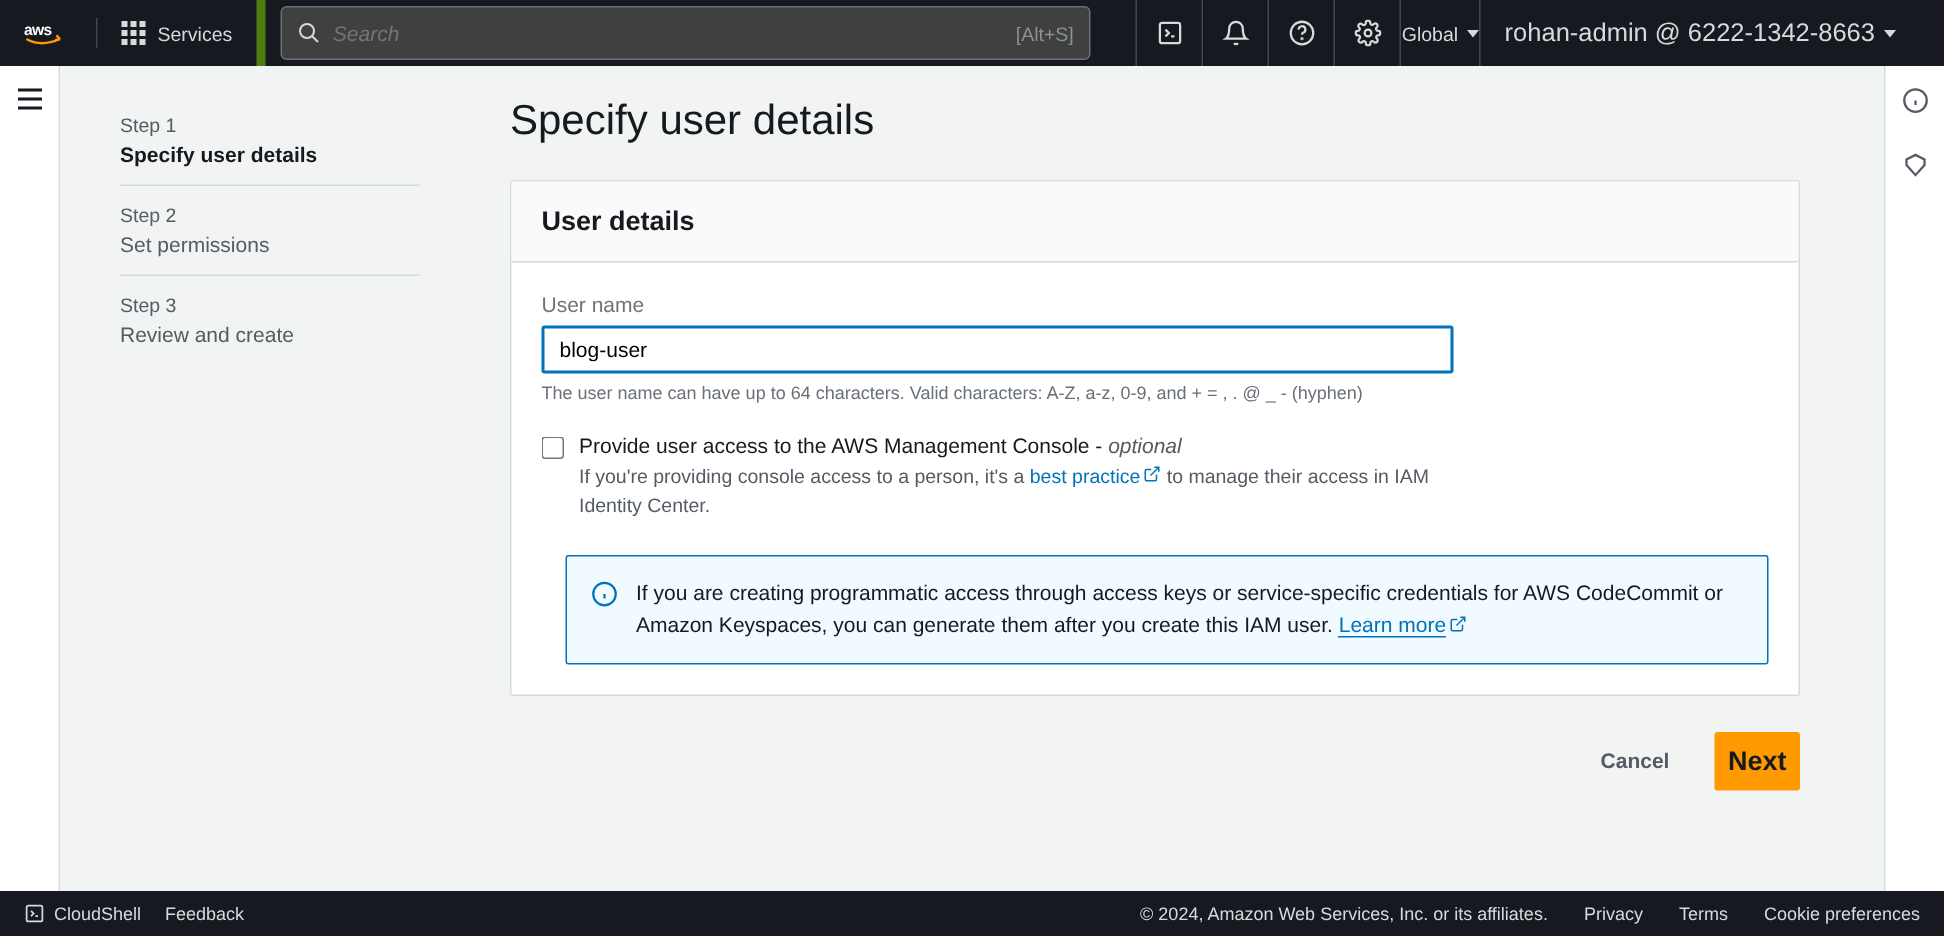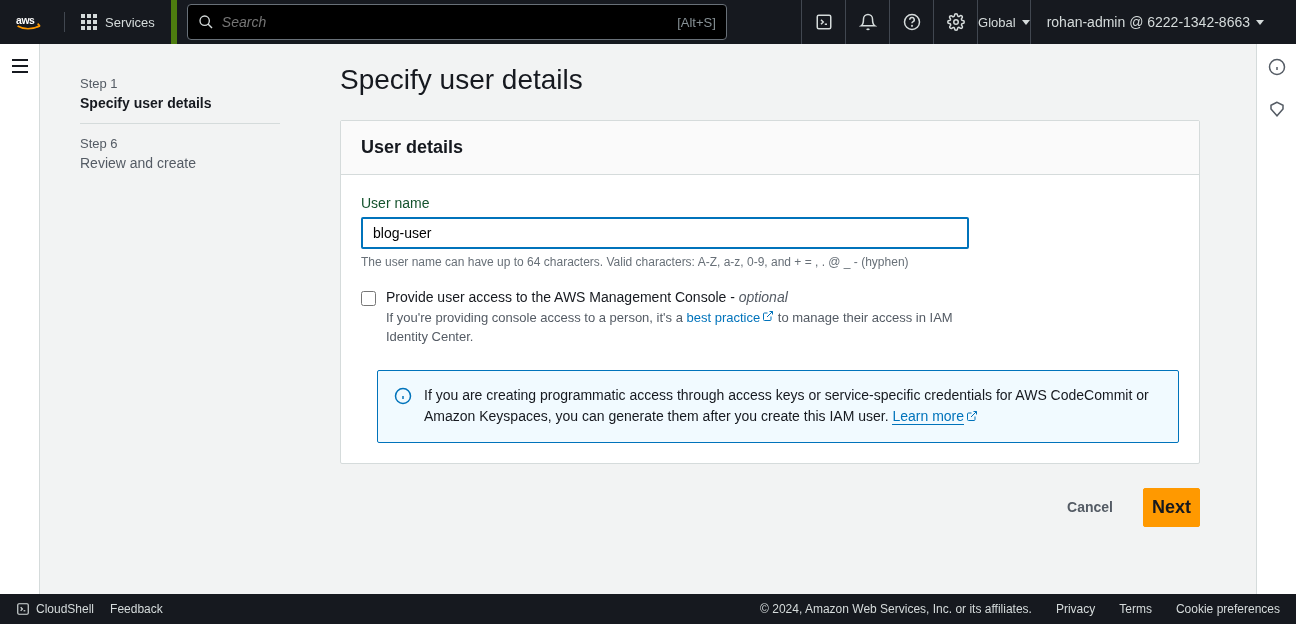--- a/index.html
+++ b/index.html
@@ -5,28 +5,28 @@
 * { margin: 0; padding: 0; box-sizing: border-box; font-family: "Amazon Ember", "Helvetica Neue", Arial, sans-serif; }
 body { width: 1296px; height: 624px; overflow: hidden; background: #f2f3f3; display: flex; flex-direction: column; }
 
 
 .top-nav { height: 44px; background: #16191f; display: flex; align-items: center; color: #d5dbdb; padding: 0 16px; gap: 0; }
 .aws-logo { color: #ff9900; font-weight: bold; font-size: 16px; letter-spacing: -0.5px; padding-right: 16px; border-right: 1px solid #414750; display:flex; align-items:center; }
 .aws-logo svg { width: 32px; height: 20px; }
 .services-btn { display: flex; align-items: center; gap: 8px; padding: 0 16px; color: #d5dbdb; font-size: 13px; cursor: pointer; height: 44px; border-right: 6px solid #4d7c0f; }
 .grid-icon { display: grid; grid-template-columns: repeat(3, 4px); grid-template-rows: repeat(3, 4px); gap: 2px; }
 .grid-icon span { background: #d5dbdb; width:4px; height:4px; }
-.search-box { display: flex; align-items: center; background: #000000; border: 1px solid #687078; border-radius: 4px; height: 36px; margin-left: 10px; width: 540px; padding: 4px 10px; }
+.search-box { display: flex; align-items: center; background: #404040; border: 1px solid #687078; border-radius: 4px; height: 36px; margin-left: 10px; width: 540px; padding: 4px 10px; }
 .search-box input { background: transparent; border: none; outline: none; color: #d5dbdb; font-size: 14px; font-style: italic; flex: 1; margin-left: 8px; }
 .search-shortcut { color: #879196; font-size: 13px; }
 .nav-spacer { flex: 1; }
 .nav-icon-btn { width: 44px; height: 44px; display: flex; align-items: center; justify-content: center; cursor: pointer; border-left: 1px solid #414750; }
 .nav-icon-btn:first-of-type { border-left: 1px solid #414750; }
 .region-btn { padding: 0 0; display: flex; align-items: center; gap: 6px; cursor: pointer; font-size: 13px; border-left: 1px solid #414750; height:44px; }
-.account-btn { padding: 16px 16px; display: flex; align-items: center; gap: 6px; cursor: pointer; font-size: 14px; border-left: 1px solid #414750; height:44px; }
+.account-btn { padding: 16px 16px; display: flex; align-items: center; gap: 6px; cursor: pointer; font-size: 17px; border-left: 1px solid #414750; height:44px; }
 .caret-down { width:0; height:0; border-left:4px solid transparent; border-right:4px solid transparent; border-top:5px solid #d5dbdb; }
 
 
 .main-wrap { flex: 1; display: flex; min-height: 0; }
 .left-rail { width: 40px; background: #fff; border-right: 1px solid #d5dbdb; display: flex; flex-direction: column; align-items: center; padding-top: 14px; }
 .hamburger { cursor: pointer; }
 .right-rail { width: 40px; background: #fff; border-left: 1px solid #d5dbdb; display: flex; flex-direction: column; align-items: center; padding-top: 14px; gap: 20px; }
 
 .content-area { flex: 1; overflow: auto; padding: 20px 40px 20px 40px; }
 .breadcrumb { display: flex; align-items: center; gap: 10px; font-size: 14px; margin-bottom: 20px; }
@@ -43,21 +43,21 @@
 .step-item.active .step-title { font-weight: 700; color: #16191f; }
 
 .main-panel { flex: 1; max-width: 860px; }
 .page-title { font-size: 28px; font-weight: 400; color: #16191f; margin-bottom: 24px; }
 
 .card { background: #fff; border: 1px solid #d5dbdb; border-radius: 2px; }
 .card-header { padding: 16px 20px; border-bottom: 1px solid #d5dbdb; background: #fafafa; }
 .card-header h2 { font-size: 18px; font-weight: 700; color: #16191f; }
 .card-body { padding: 20px; }
 
-.field-label { font-size: 14px; color: #14532d; margin-bottom: 6px; }
+.field-label { font-size: 14px; color: #737373; margin-bottom: 6px; }
 .text-input { width: 608px; height: 32px; border: 2px solid #0073bb; border-radius: 2px; padding: 0 10px; font-size: 14px; outline: none; }
 .hint { font-size: 12px; color: #687078; margin-top: 6px; }
 
 .checkbox-row { display: flex; align-items: flex-start; gap: 10px; margin-top: 20px; }
 .checkbox-row input[type=checkbox] { width: 15px; height: 15px; margin-top: 2px; cursor: pointer; }
 .checkbox-label { font-size: 14px; color: #16191f; }
 .checkbox-label .optional { font-style: italic; color: #545b64; }
 .checkbox-sub { font-size: 13px; color: #545b64; margin-top: 4px; line-height: 1.4; max-width: 580px; }
 .link { color: #0073bb; text-decoration: none; }
 .link.underline { border-bottom: 1px solid #0073bb; }
@@ -162,21 +162,25 @@
 
   <div class="content-area">
 
     <div class="two-col">
       <div class="steps">
         <div class="step-item active">
           <div class="step-num">Step 1</div>
           <div class="step-title">Specify user details</div>
         </div>
         <div class="step-item">
-          <div class="step-num">Step 6</div>
+          <div class="step-num">Step 2</div>
+          <div class="step-title">Set permissions</div>
+        </div>
+        <div class="step-item">
+          <div class="step-num">Step 3</div>
           <div class="step-title">Review and create</div>
         </div>
       </div>
 
       <div class="main-panel">
         <h1 class="page-title">Specify user details</h1>
 
         <div class="card">
           <div class="card-header">
             <h2>User details</h2>

